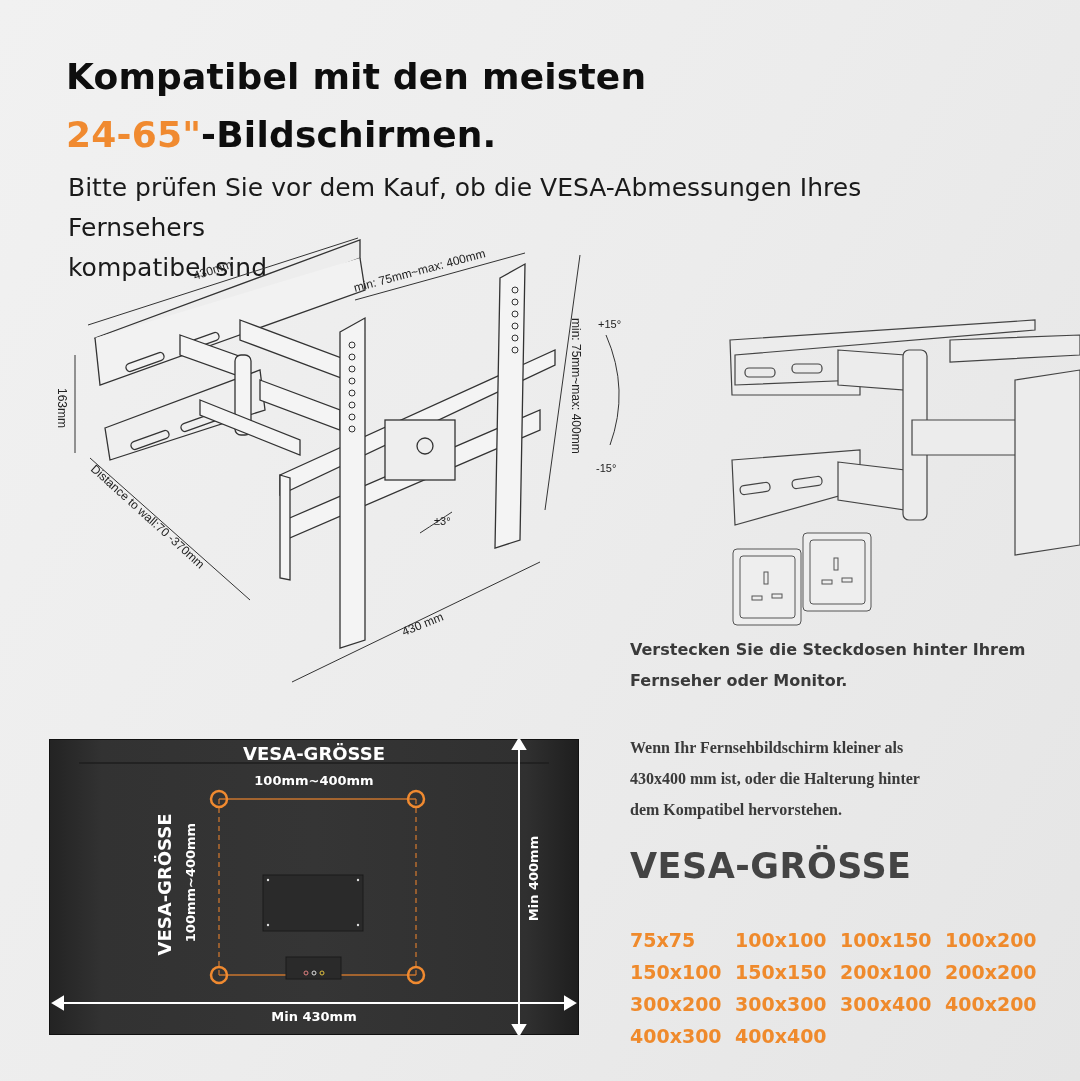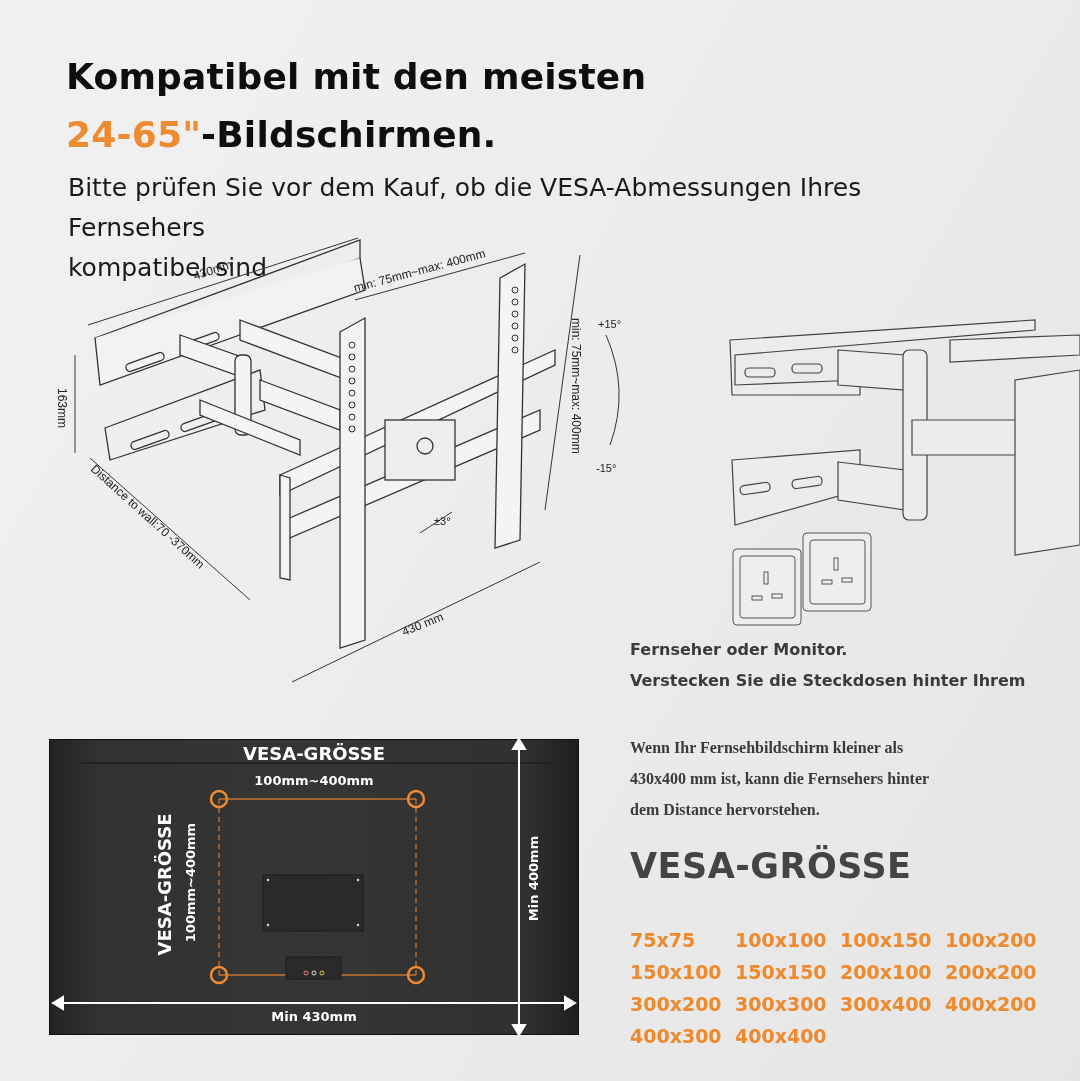--- a/index.html
+++ b/index.html
@@ -141,27 +141,27 @@
     <rect x="764" y="572" width="4" height="12" fill="none"></rect>
     <rect x="752" y="596" width="10" height="4" fill="none"></rect>
     <rect x="772" y="594" width="10" height="4" fill="none"></rect>
     <rect x="834" y="558" width="4" height="12" fill="none"></rect>
     <rect x="822" y="580" width="10" height="4" fill="none"></rect>
     <rect x="842" y="578" width="10" height="4" fill="none"></rect>
   </g>
 </svg>
 
 <div class="abs note" style="top:634px;">
+  <div>Verstecken Sie die Steckdosen hinter Ihrem</div>
   <div>Fernseher oder Monitor.</div>
-  <div>Verstecken Sie die Steckdosen hinter Ihrem</div>
 </div>
 <div class="abs note" style="top:732px;font-family:Liberation Serif, serif;">
   <div>Wenn Ihr Fernsehbildschirm kleiner als</div>
-  <div>430x400 mm ist, kann die Fernsehers hinter</div>
-  <div>dem Distance hervorstehen.</div>
+  <div>430x400 mm ist, oder die Halterung hinter</div>
+  <div>dem Kompatibel hervorstehen.</div>
 </div>
 
 <div class="abs tv-panel">
   <svg width="530" height="296" style="position:absolute;left:0;top:0;">
     <line x1="30" y1="24" x2="500" y2="24" stroke="#1e1e1e" stroke-width="1.5"></line>
 
     <line x1="170" y1="60" x2="367" y2="60" stroke="#c9742e" stroke-width="1.5"></line>
     <line x1="170" y1="236" x2="367" y2="236" stroke="#c9742e" stroke-width="1.5"></line>
     <line x1="170" y1="60" x2="170" y2="236" stroke="#c9742e" stroke-width="1.3" stroke-dasharray="5,4"></line>
     <line x1="367" y1="60" x2="367" y2="236" stroke="#c9742e" stroke-width="1.3" stroke-dasharray="5,4"></line>

